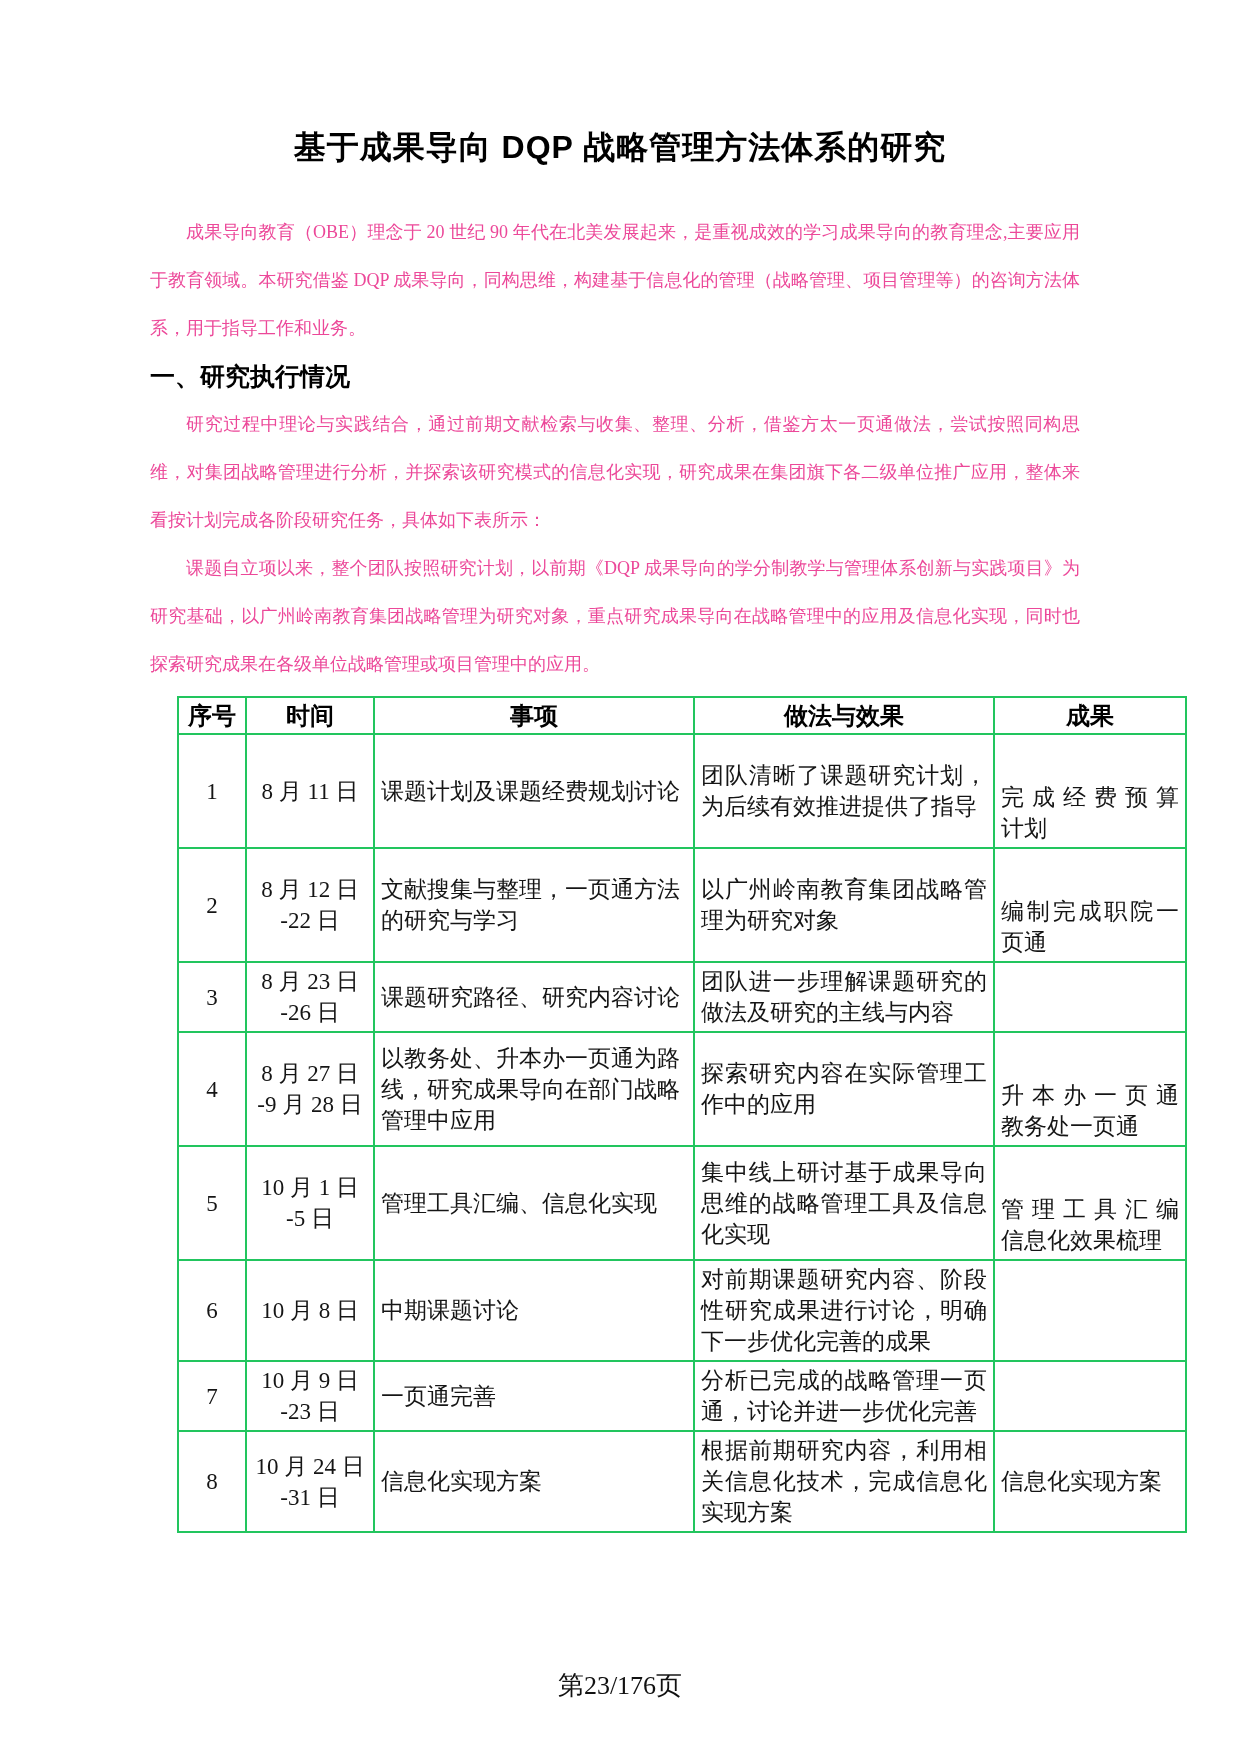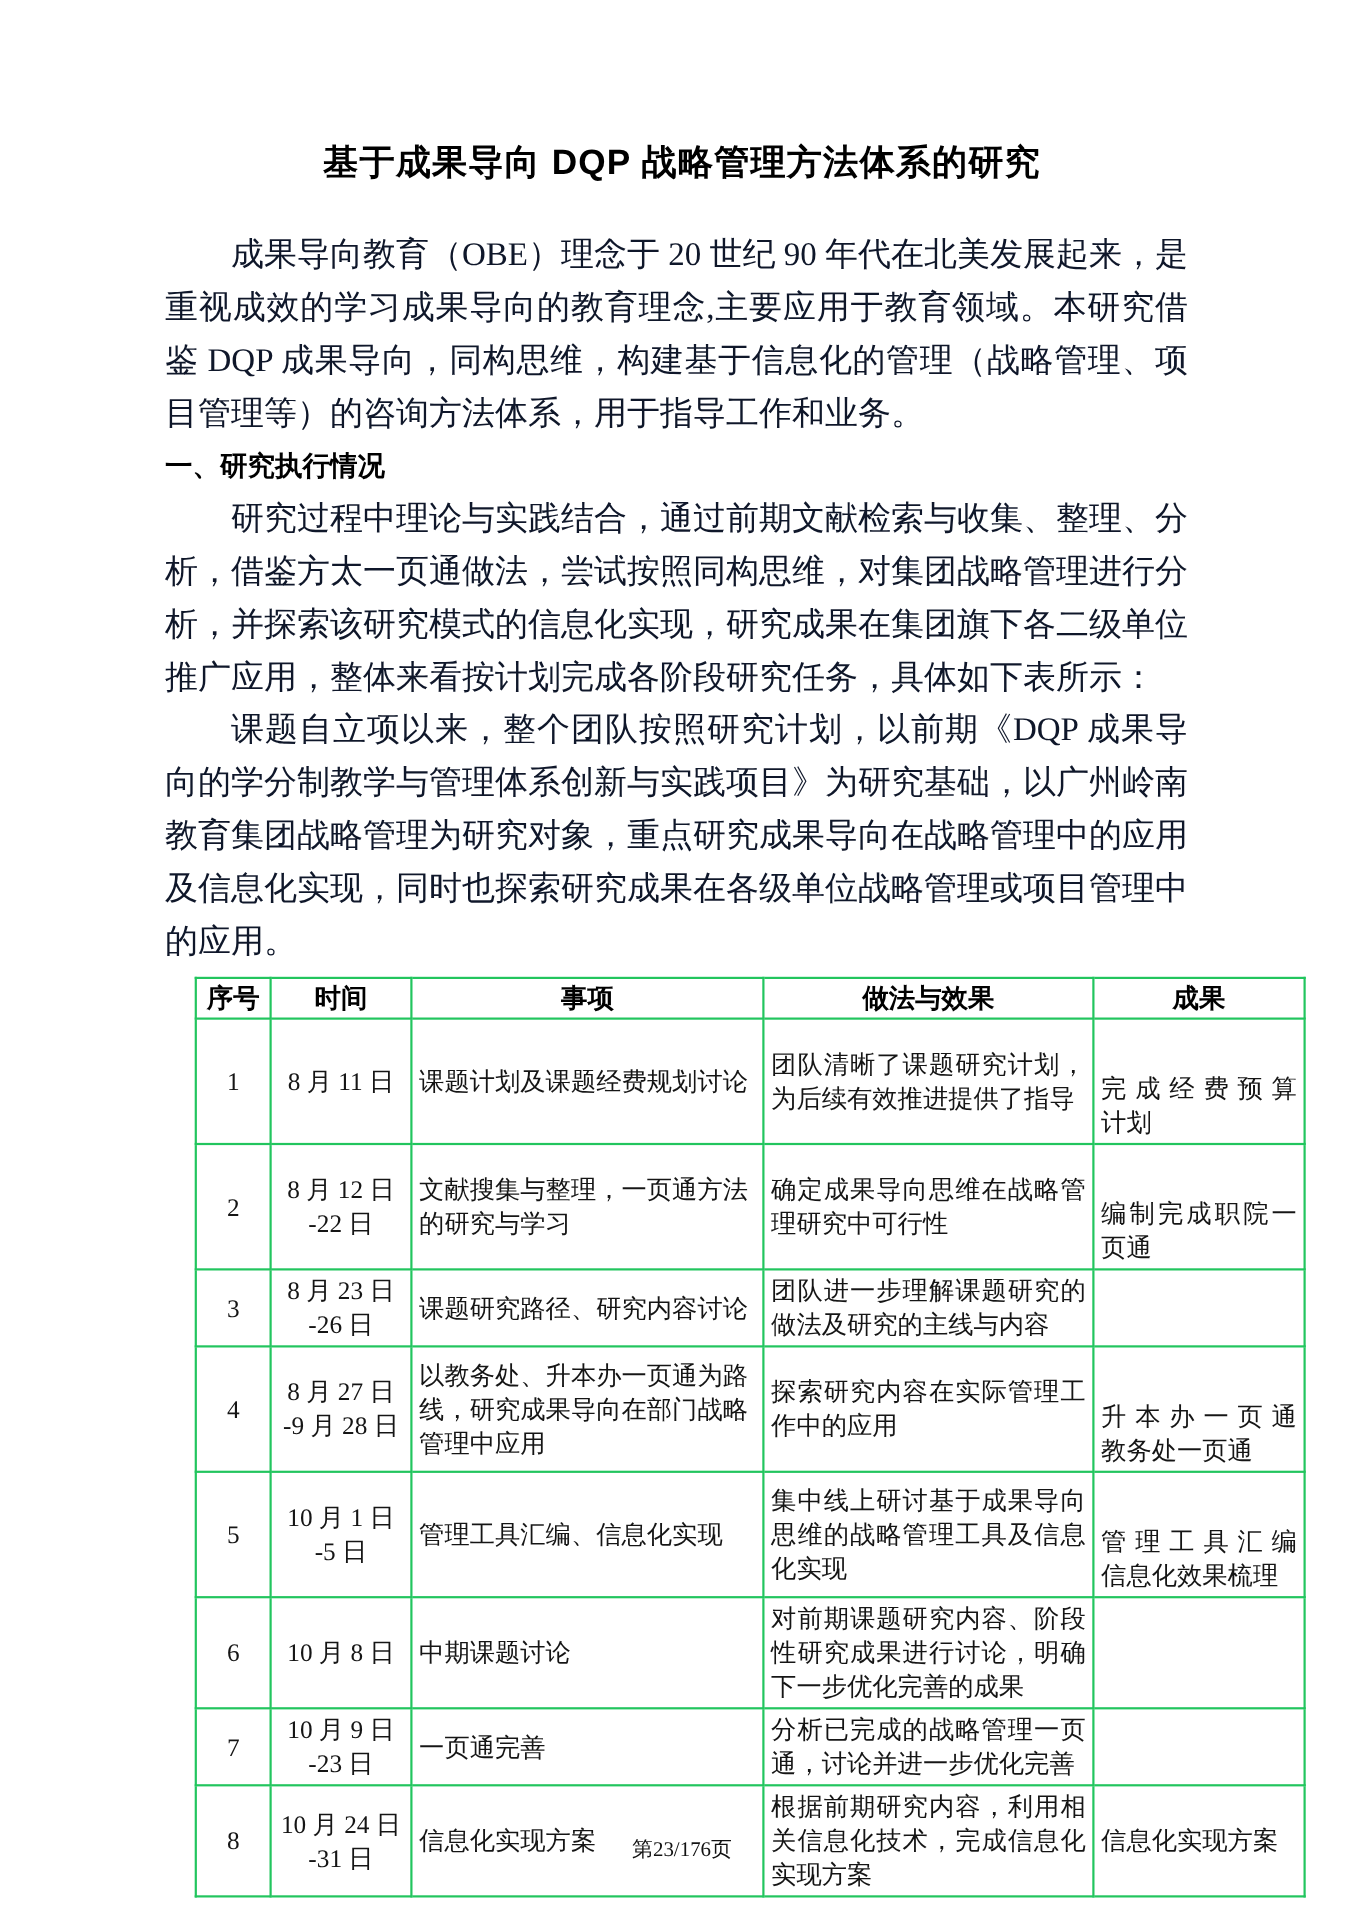--- a/index.html
+++ b/index.html
@@ -22,25 +22,25 @@
     font-size: 32px;
     font-weight: bold;
     line-height: 42px;
     text-align: center;
     letter-spacing: 1px;
     color: #000;
   }
   p.body-para {
     width: 930px;
     margin: 0;
-    font-size: 30px;
+    font-size: 18px;
     line-height: 48px;
     text-align: justify;
     text-indent: 2em;
-    color: #0f172a;
+    color: #ec4899;
   }
   h2.section-heading {
     width: 930px;
     margin: 0;
     font-family: "Liberation Sans", sans-serif;
     font-size: 25px;
     font-weight: bold;
     line-height: 48px;
     color: #000;
   }
@@ -83,21 +83,21 @@
   #table-body tr:nth-child(5) td { height: 98px; }
   #table-body tr:nth-child(6) td { height: 96px; }
   #table-body tr:nth-child(7) td { height: 64px; }
   #table-body tr:nth-child(8) td { height: 96px; }
   .page-footer {
     position: absolute;
     left: 0;
     top: 1668px;
     width: 1240px;
     text-align: center;
-    font-size: 19px;
+    font-size: 26px;
     color: #111;
     font-family: "Liberation Serif", serif;
   }
 </style>
 </head>
 <body>
 
 <div class="page">
 
   <h1 class="doc-title">基于成果导向 DQP 战略管理方法体系的研究</h1>
@@ -140,21 +140,21 @@
             <div>计划</div>
           </td>
   </tr>
         <tr>
     <td class="c-no">2</td>
     <td class="c-time">
             <div>8 月 12 日</div>
             <div>-22 日</div>
           </td>
     <td class="c-item">文献搜集与整理，一页通方法的研究与学习</td>
-    <td class="c-method">确定成果导向思维在战略管理研究中可行性</td>
+    <td class="c-method">以广州岭南教育集团战略管理为研究对象</td>
     <td class="c-result">
             <div class="stretch">编制完成职院一</div>
             <div>页通</div>
           </td>
   </tr>
         <tr>
     <td class="c-no">3</td>
     <td class="c-time">
             <div>8 月 23 日</div>
             <div>-26 日</div>

